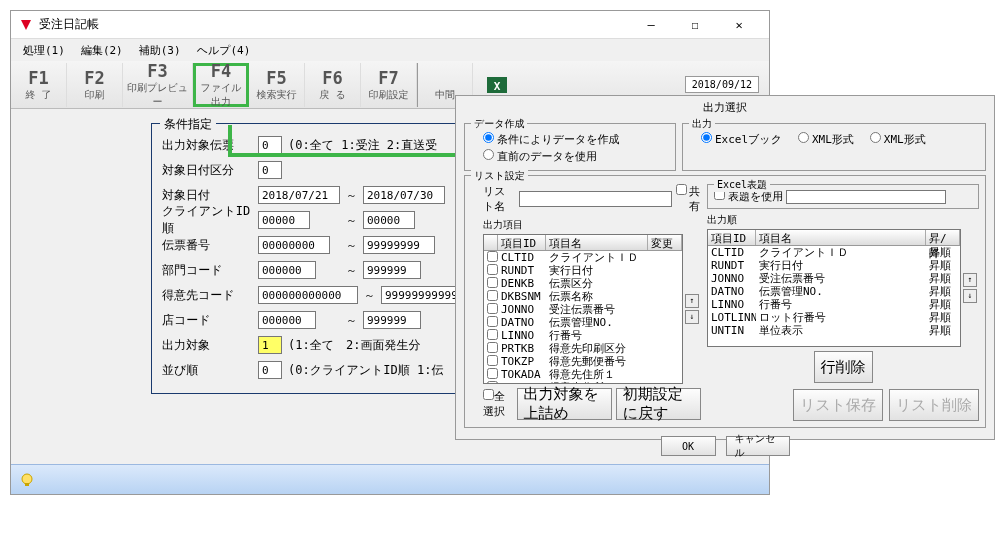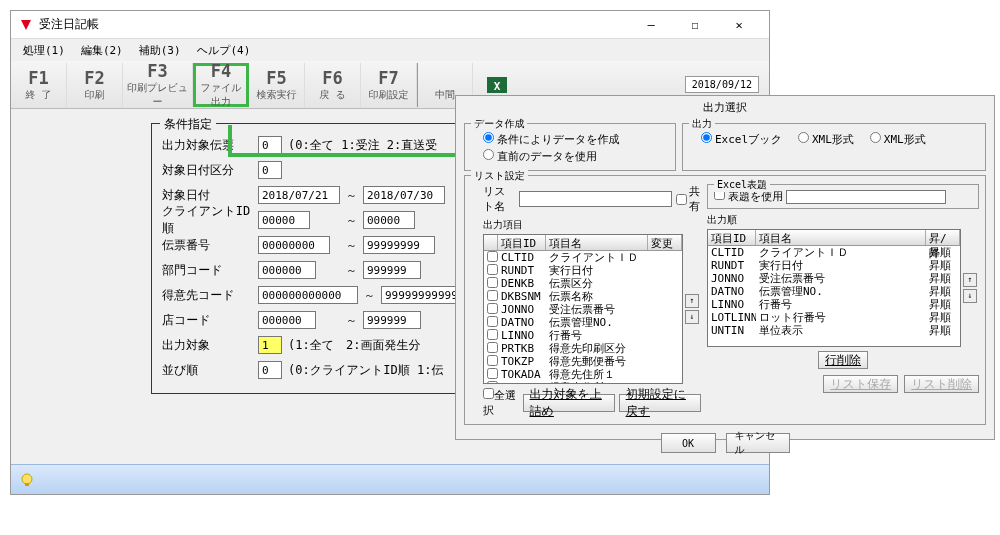--- a/index.html
+++ b/index.html
@@ -67,21 +67,21 @@
 .gc2 { flex: 1; }
 .gc3 { width: 34px; }
 .updown { width: 18px; display: flex; flex-direction: column; justify-content: center; gap: 2px; padding-left: 2px; }
 .udbtn { width: 14px; height: 14px; border: 1px solid #888; background: #eee; font-size: 8px; text-align: center; line-height: 12px; }
 
 .excel-box .check-row { font-size: 10px; display: flex; align-items: center; gap: 3px; }
 .excel-box input[type=text] { width: 160px; border: 1px solid #777; height: 14px; }
 
 .bottom-ctrl { display: flex; align-items: center; gap: 4px; font-size: 10px; margin-top: 4px; }
 .btn { border: 1px solid #888; background: linear-gradient(#fdfdfd,#e2e2e2); padding: 2px 8px; font-size: 10px; height: 20px; display: inline-flex; align-items: center; justify-content: center; }
-.btn.small { height: 18px; padding: 1px 6px; font-size: 12px; text-decoration: underline; }
+.btn.small { height: 32px; padding: 1px 6px; font-size: 15px; }
 .btn.disabled { color: #aaa; }
 .dlg-foot { display: flex; justify-content: center; gap: 10px; margin-top: 8px; }
 .right-btns { display: flex; justify-content: flex-end; gap: 6px; margin-top: 6px; }
 .row-del { display:flex; justify-content:center; margin-top:4px;}
 input[type=checkbox], input[type=radio]{ margin:0; width:11px; height:11px;}
 </style>
 </head>
 <body>
 
 <div class="window main-window">
@@ -270,21 +270,21 @@
       </div>
     </div>
 
     <div class="gbox list-settings">
       <span class="gtitle">リスト設定</span>
       <div style="display:flex; gap:6px;">
         <div style="flex:0 0 218px;">
           <div class="listname-row">
             <span>リスト名</span>
             <input type="text" style="">
-            <label style="display:flex;align-items:center;gap:2px;">
+            <label style="display:flex;gap:2px;">
                 <input type="checkbox" style="">
                 <span>共有</span>
               </label>
           </div>
           <div class="col-title">出力項目</div>
           <div class="grid-wrap">
             <div class="grid">
               <div class="grid-head">
                 <div class="gcb"></div>
                 <div class="gc1">項目ID</div>

